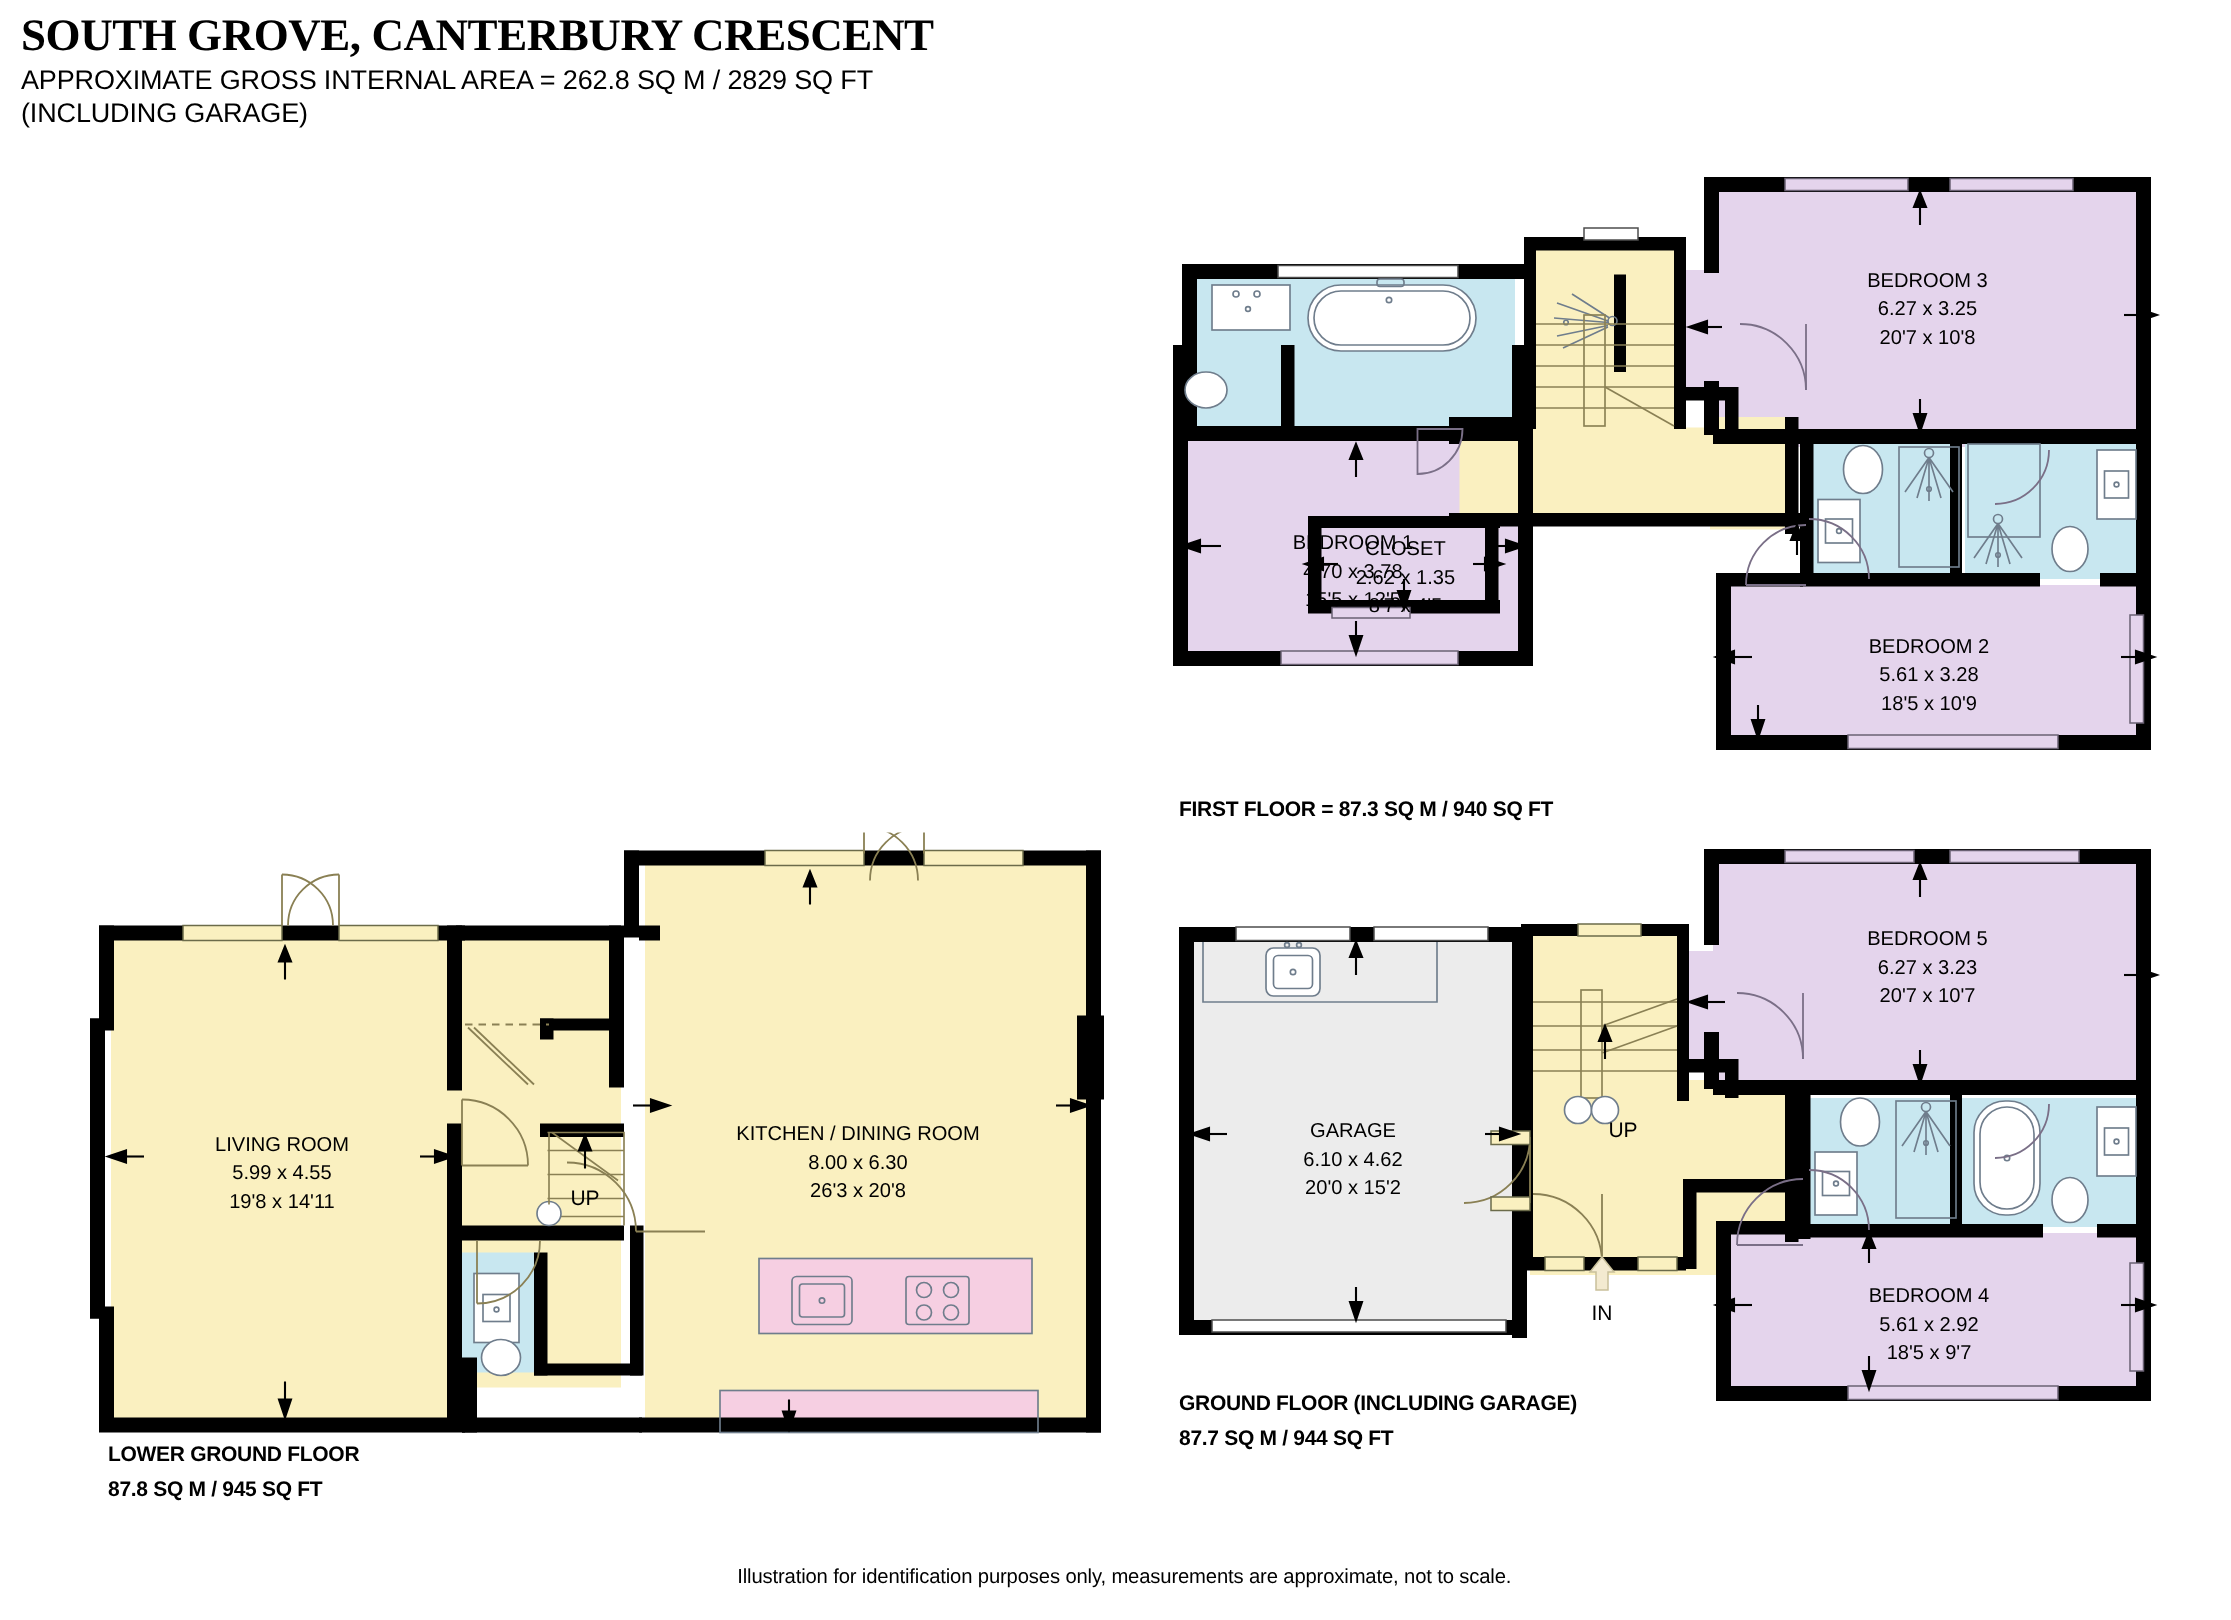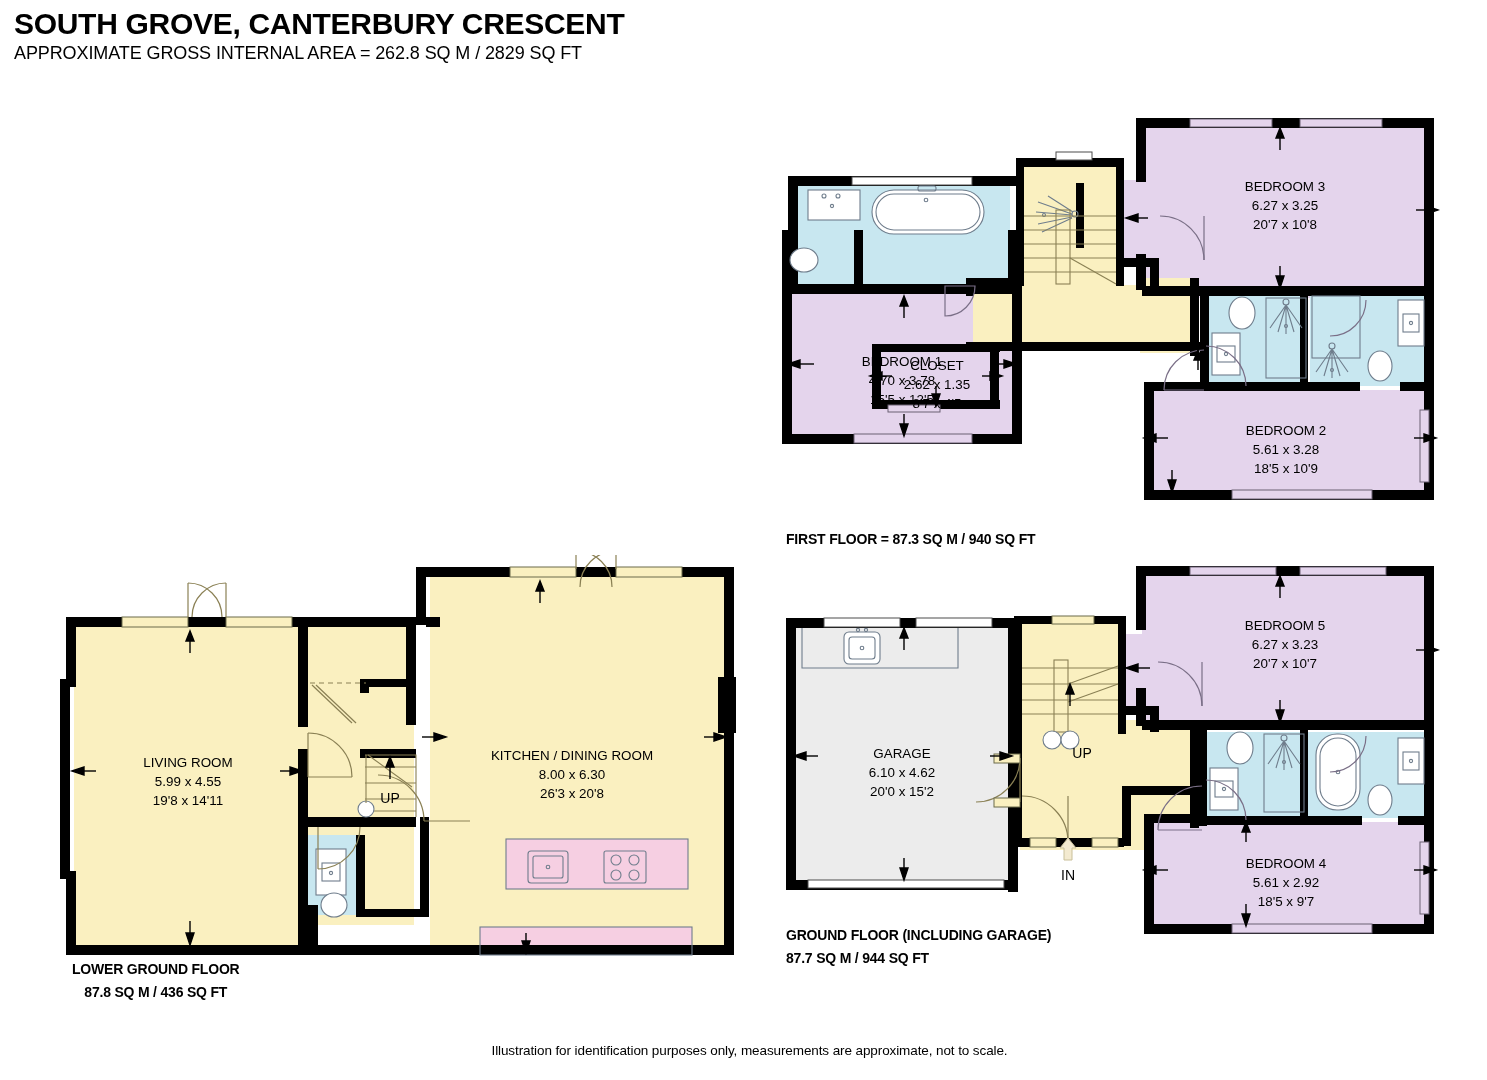--- a/index.html
+++ b/index.html
@@ -12,21 +12,21 @@
     font-family: "Liberation Sans", sans-serif;
     color: #000;
     position: relative;
     overflow: hidden;
   }
 
   
   #header { position: absolute; left: 14px; top: 6px; }
   #title {
     font-size: 30px; font-weight: bold; letter-spacing: -0.3px;
-    line-height: 36px; white-space: nowrap;
+    line-height: 36px; white-space: nowrap; font-family: Liberation Serif, serif;
   }
   .sub {
     font-size: 18px; line-height: 22px; letter-spacing: -0.1px;
     white-space: nowrap;
   }
 
   
   .plan { position: absolute; }
   .plan svg { display: block; }
 
@@ -65,20 +65,21 @@
   .stair  { fill: none; stroke: #8a8054; stroke-width: 1.1; }
   .arrow  { stroke: #000; stroke-width: 1.4; fill: none; }
   .arrowh { fill: #000; }
 </style>
 </head>
 <body>
 
 <div id="header">
   <div id="title">SOUTH GROVE, CANTERBURY CRESCENT</div>
   <div class="sub">APPROXIMATE GROSS INTERNAL AREA = 262.8 SQ M / 2829 SQ FT</div>
+  <div class="sub">(INCLUDING GARAGE)</div>
 </div>
 
 <div class="plan" style="left:780px; top:118px;">
 <svg width="660" height="400" viewBox="0 0 660 400">
 
   <rect class="room-p" x="362" y="8" width="286" height="172"></rect>
 
   <rect class="room-b" x="18" y="65" width="212" height="105"></rect>
   <rect class="room-b" x="10" y="118" width="30" height="50"></rect>
 
@@ -416,23 +417,23 @@
     <text class="rmdim" x="128" y="250">19'8 x 14'11</text>
 
     <text class="rmname" x="512" y="205">KITCHEN / DINING ROOM</text>
     <text class="rmdim" x="512" y="224">8.00 x 6.30</text>
     <text class="rmdim" x="512" y="243">26'3 x 20'8</text>
 
     <text class="updown" x="330" y="248">UP</text>
   </g>
 </svg>
 </div>
-<div class="caption" style="left:72px; top:958px;text-align:center;">
+<div class="caption" style="left:72px; top:958px;">
   <div>LOWER GROUND FLOOR</div>
-  <div>87.8 SQ M / 436 SQ FT</div>
+  <div>87.8 SQ M / 945 SQ FT</div>
 </div>
 
 <div class="plan" style="left:780px; top:560px;">
 <svg width="660" height="400" viewBox="0 0 660 400">
 
   <rect class="room-g" x="16" y="68" width="216" height="262"></rect>
   <rect class="room-p" x="362" y="14" width="286" height="152"></rect>
   <rect class="room-y" x="240" y="62" width="100" height="110"></rect>
   <rect class="room-y" x="240" y="160" width="178" height="130"></rect>
   <rect class="room-y" x="240" y="230" width="130" height="60"></rect>

